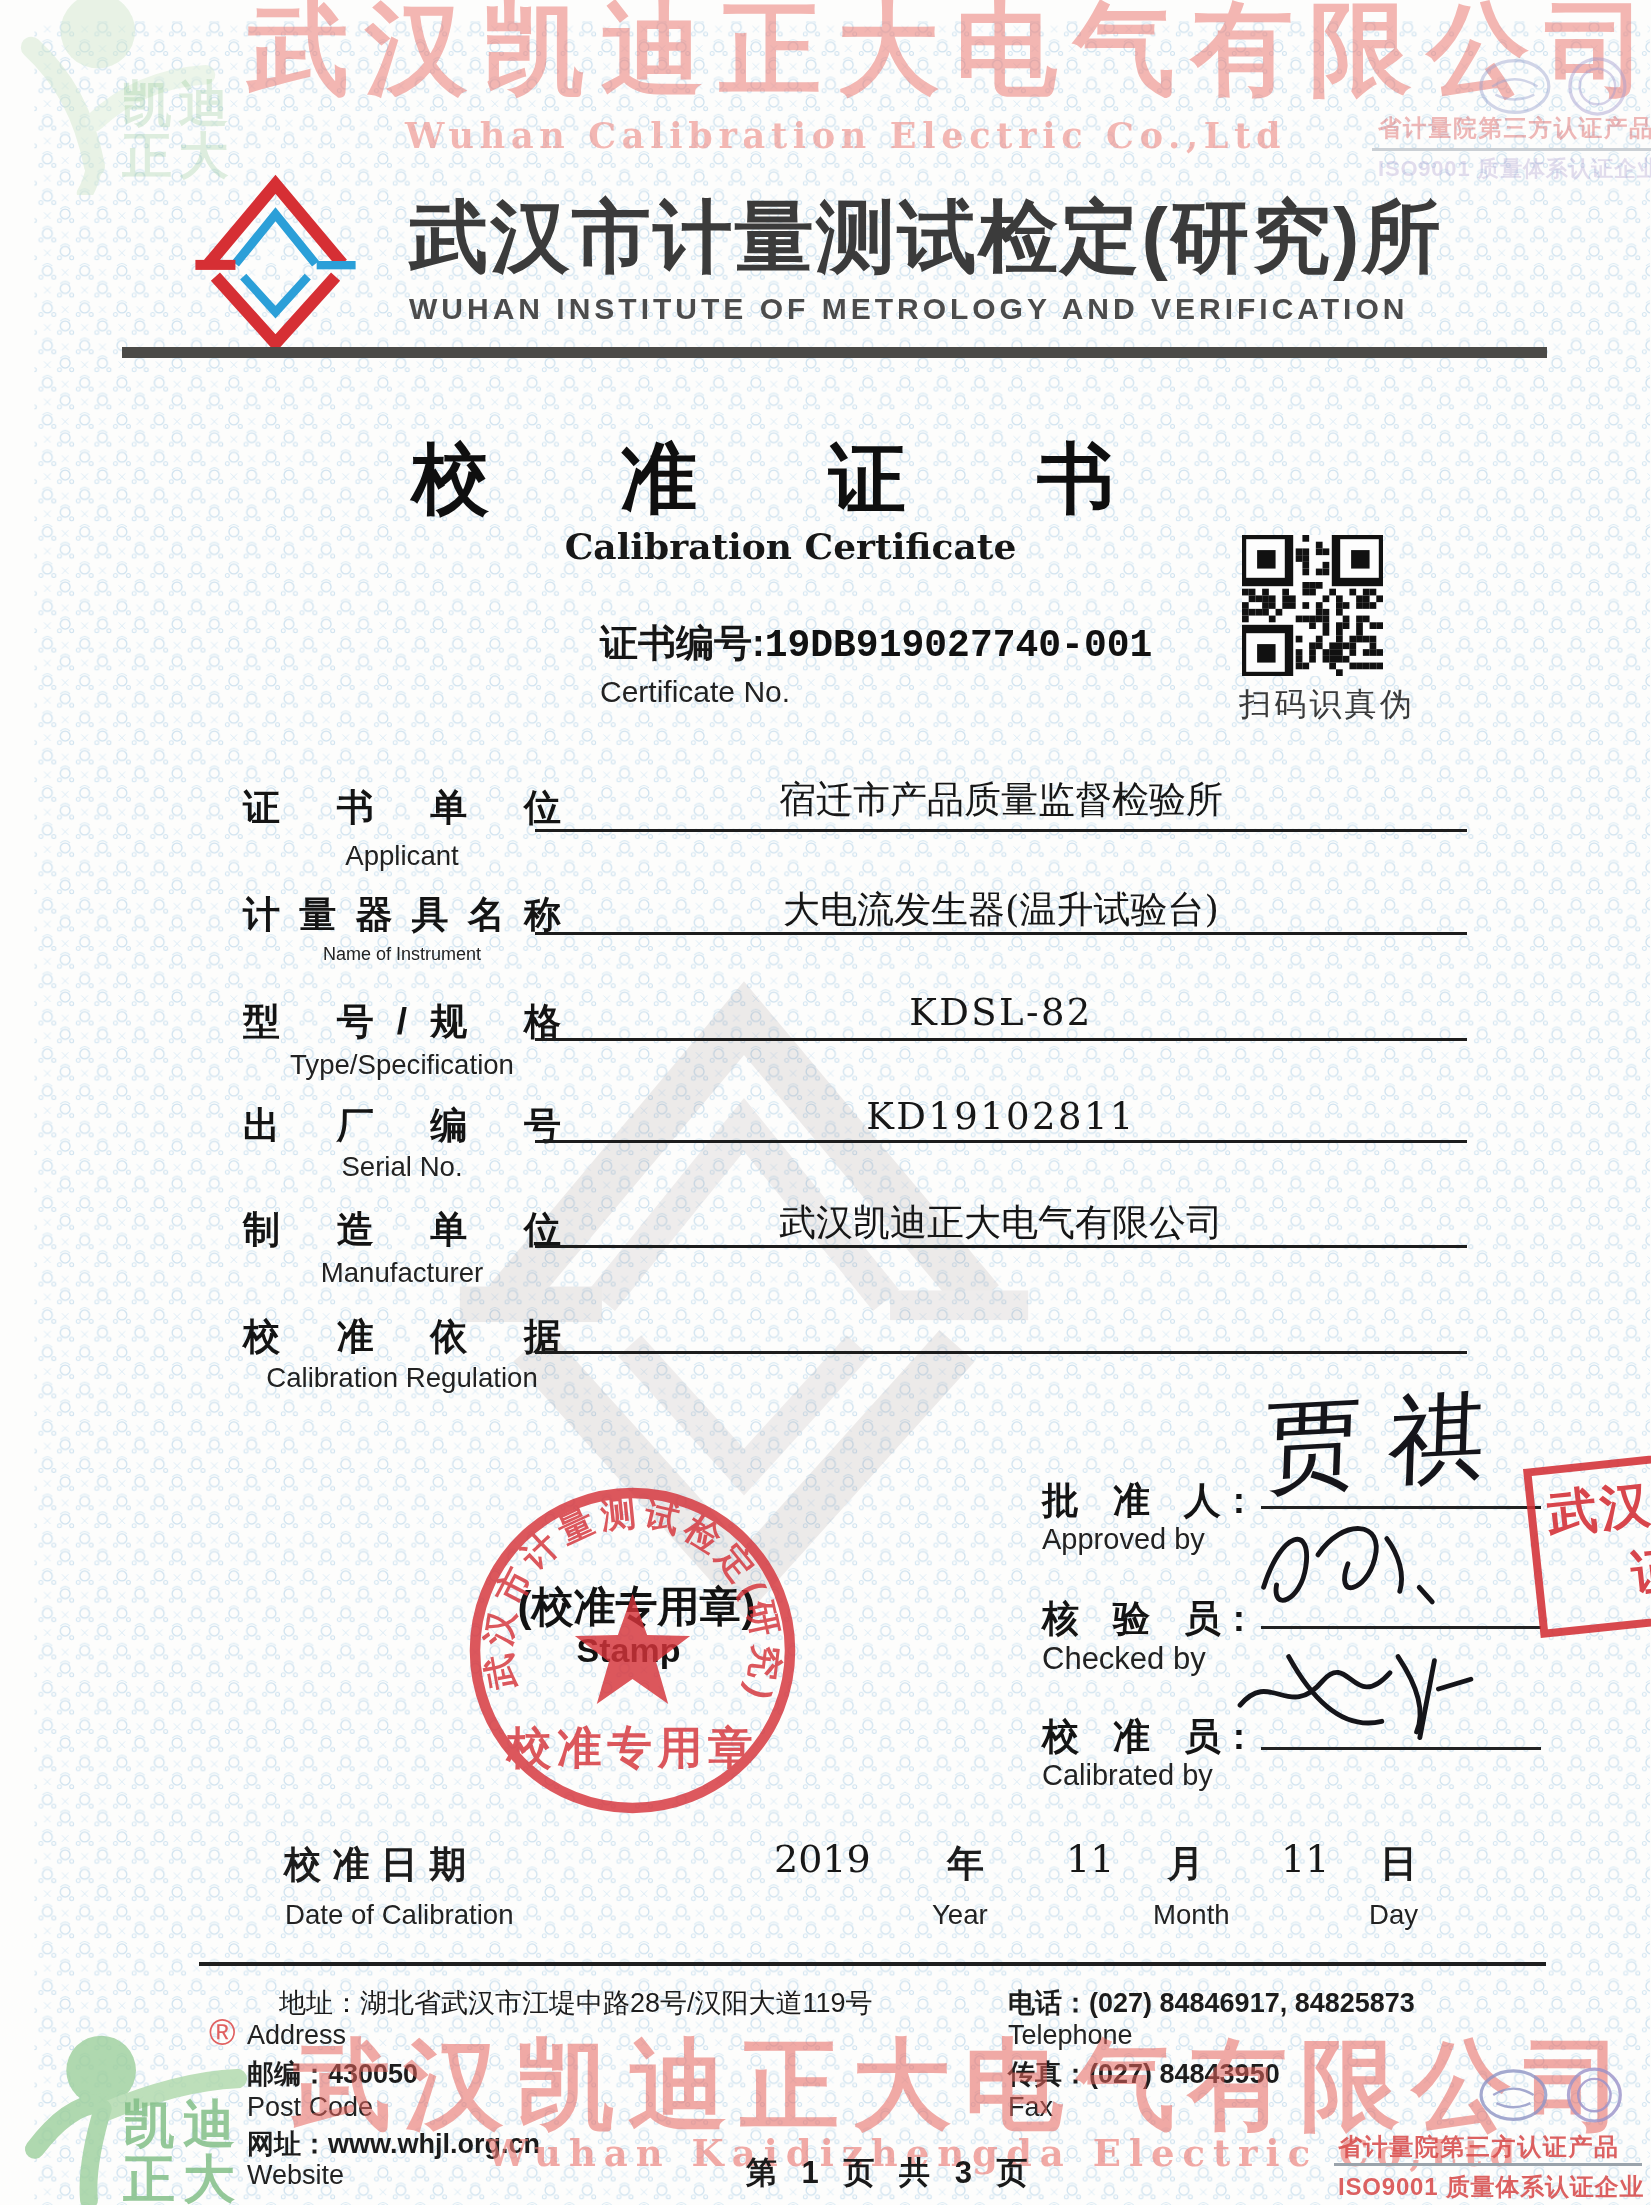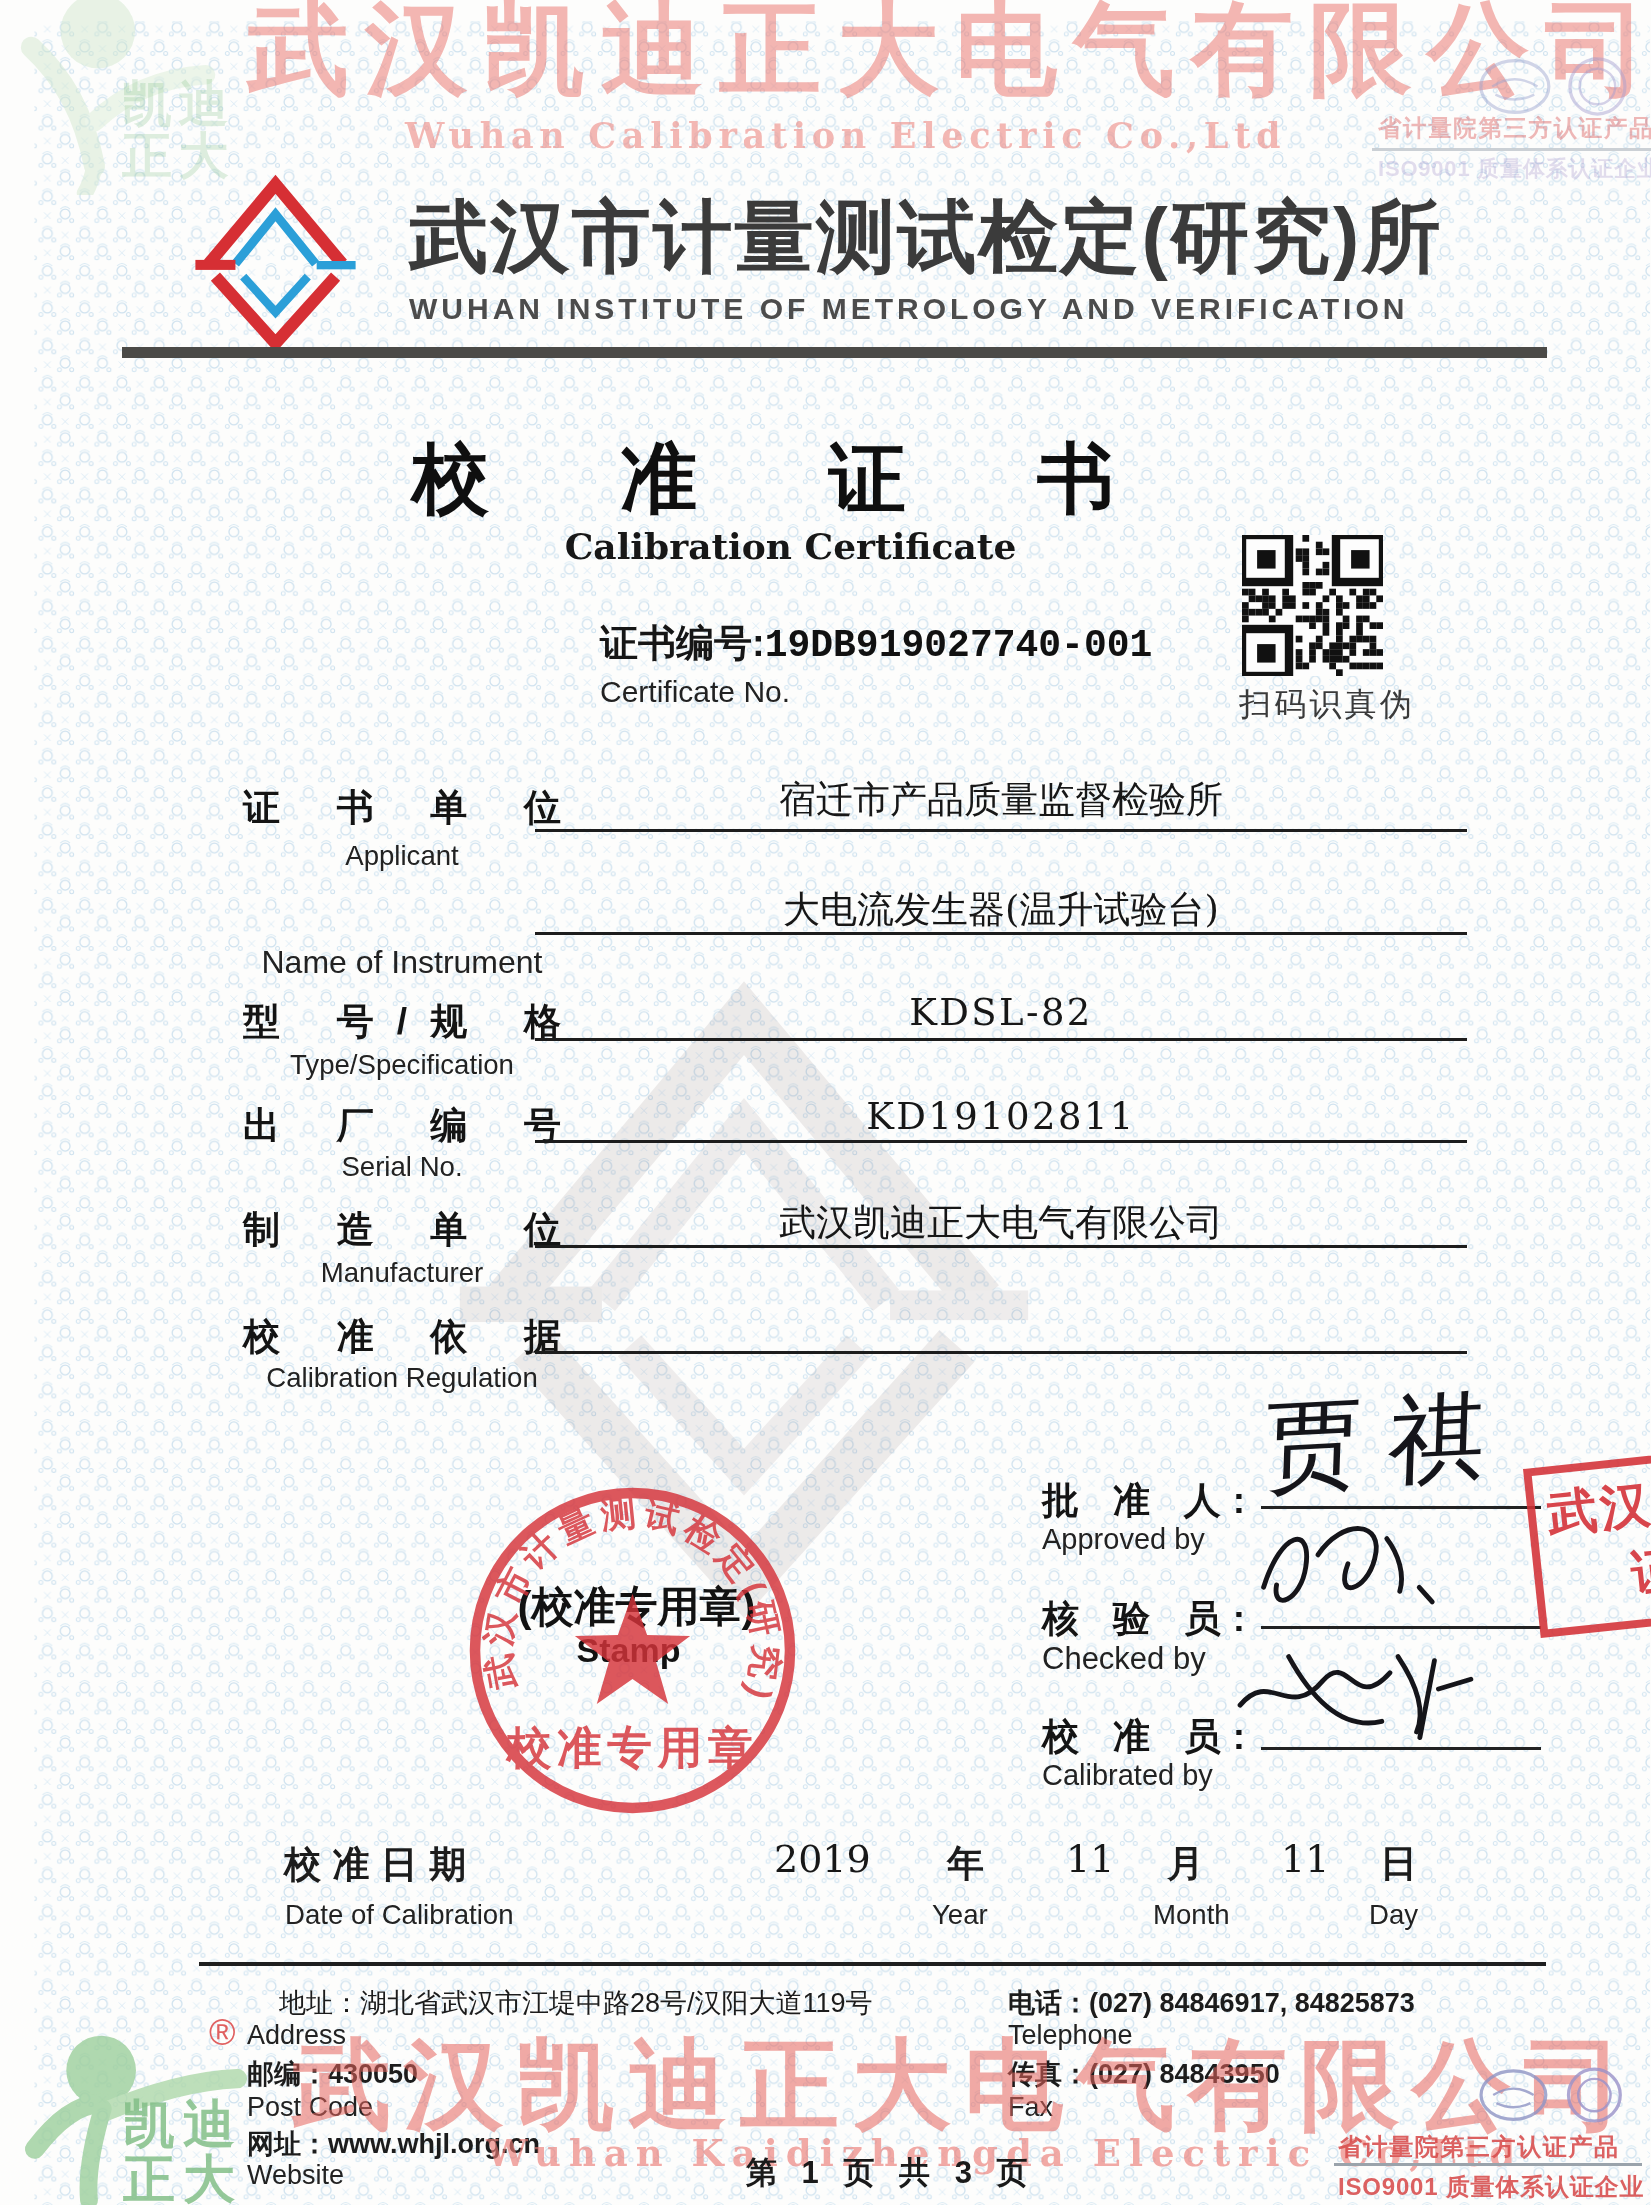--- a/index.html
+++ b/index.html
@@ -224,23 +224,24 @@
     <rect x="224" y="160" width="70" height="15" fill="#8d8188"></rect>
     <path d="M42,188 L150,308 L258,188" stroke="#7d6f74" stroke-width="24" fill="none"></path>
     <path d="M92,188 L150,252 L208,188" stroke="#8d8188" stroke-width="16" fill="none"></path>
   </svg>
 
   <div class="abs jlabel" style="left:243px;top:783px;width:318px;font-size:37px;">证 书 单 位</div>
   <div class="abs center value" style="left:535px;top:775px;width:932px;font-size:37px;">宿迁市产品质量监督检验所</div>
   <div class="abs fline" style="left:535px;top:829px;width:932px;"></div>
   <div class="abs enlabel center" style="left:243px;top:840px;width:318px;font-size:27.6px;">Applicant</div>
 
+  <div class="abs jlabel" style="left:243px;top:890px;width:318px;font-size:37px;">计 量 器 具 名 称</div>
   <div class="abs center value" style="left:535px;top:885px;width:932px;font-size:37px;">大电流发生器(温升试验台)</div>
   <div class="abs fline" style="left:535px;top:932px;width:932px;"></div>
-  <div class="abs enlabel center" style="left:243px;top:944px;width:318px;font-size:32px;">Name of Instrument</div>
+  <div class="abs enlabel center" style="left:243px;top:944px;width:318px;font-size:18px;">Name of Instrument</div>
 
   <div class="abs jlabel" style="left:243px;top:997px;width:318px;font-size:37px;">型 号/规 格</div>
   <div class="abs center value" style="left:535px;top:991px;width:932px;font-size:37px;letter-spacing:2.4px;">KDSL-82</div>
   <div class="abs fline" style="left:535px;top:1038px;width:932px;"></div>
   <div class="abs enlabel center" style="left:243px;top:1049px;width:318px;font-size:27.6px;">Type/Specification</div>
 
   <div class="abs jlabel" style="left:243px;top:1101px;width:318px;font-size:37px;">出 厂 编 号</div>
   <div class="abs center value" style="left:535px;top:1095px;width:932px;font-size:37px;letter-spacing:2.4px;">KD19102811</div>
   <div class="abs fline" style="left:535px;top:1140px;width:932px;"></div>
   <div class="abs enlabel center" style="left:243px;top:1151px;width:318px;font-size:27.6px;">Serial No.</div>

